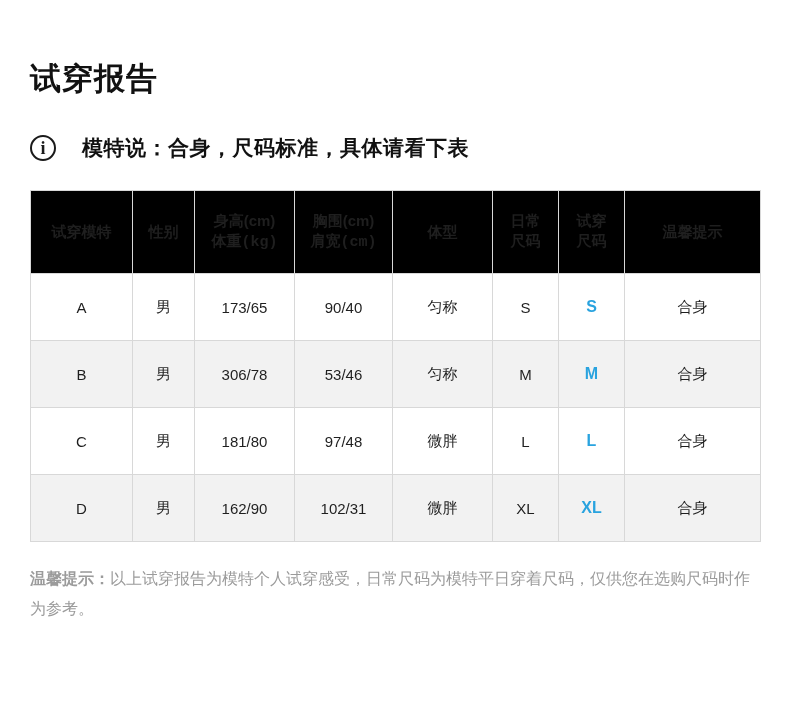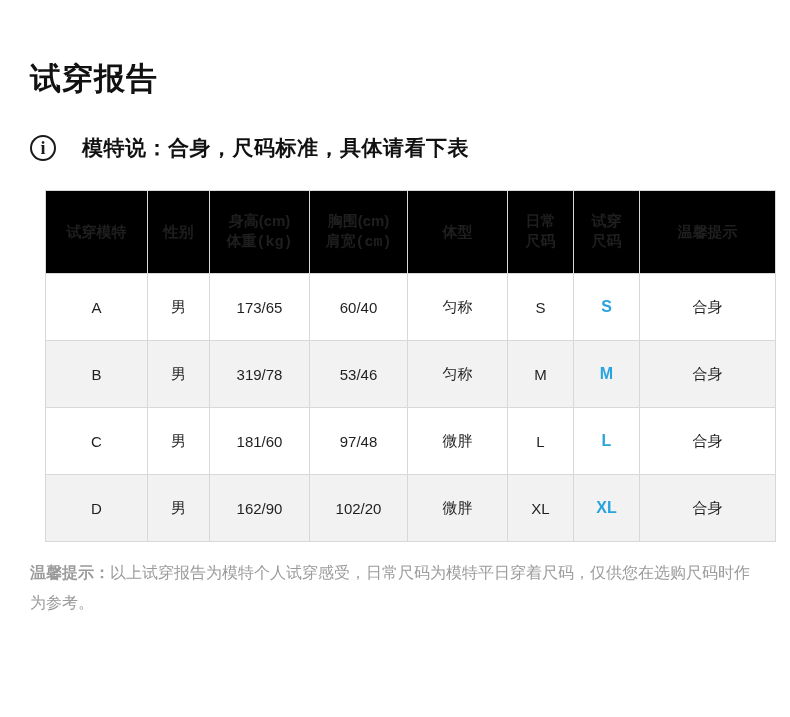--- a/index.html
+++ b/index.html
@@ -55,21 +55,20 @@
     font-size: 21px;
     font-weight: bold;
     letter-spacing: 0.5px;
     color: #111;
   }
   table.fit-table {
     margin-top: 28px;
     border-collapse: collapse;
     width: 730px;
     table-layout: fixed;
-    margin-left: 15px;
   }
   table.fit-table th,
   table.fit-table td {
     border: 1px solid #d8d8d8;
     text-align: center;
     vertical-align: middle;
     font-size: 15px;
     color: #1f1f1f;
   }
   thead th {
@@ -94,21 +93,21 @@
   }
   tbody td {
     background: #ffffff;
   }
   tbody td.try-size {
     color: #29a3df;
     font-weight: bold;
     font-size: 16px;
   }
   .note {
-    margin-top: 16px;
+    margin-top: 22px;
     width: 730px;
     font-size: 16px;
     line-height: 1.85;
     color: #9b9b9b;
   }
   .note .lead {
     color: #9b9b9b;
     font-weight: bold;
   }
   .col-model   { width: 102px; }
@@ -173,51 +172,51 @@
         <th>
           <span>温馨提示</span>
         </th>
       </tr>
     </thead>
     <tbody>
       <tr>
         <td>A</td>
         <td>男</td>
         <td>173/65</td>
-        <td>60/40</td>
+        <td>90/40</td>
         <td>匀称</td>
         <td>S</td>
         <td class="try-size">S</td>
         <td>合身</td>
       </tr>
       <tr class="alt">
         <td>B</td>
         <td>男</td>
-        <td>319/78</td>
+        <td>306/78</td>
         <td>53/46</td>
         <td>匀称</td>
         <td>M</td>
         <td class="try-size">M</td>
         <td>合身</td>
       </tr>
       <tr>
         <td>C</td>
         <td>男</td>
-        <td>181/60</td>
+        <td>181/80</td>
         <td>97/48</td>
         <td>微胖</td>
         <td>L</td>
         <td class="try-size">L</td>
         <td>合身</td>
       </tr>
       <tr class="alt">
         <td>D</td>
         <td>男</td>
         <td>162/90</td>
-        <td>102/20</td>
+        <td>102/31</td>
         <td>微胖</td>
         <td>XL</td>
         <td class="try-size">XL</td>
         <td>合身</td>
       </tr>
     </tbody>
   </table>
 
   <p class="note">
     <span class="lead">温馨提示：</span><span>以上试穿报告为模特个人试穿感受，日常尺码为模特平日穿着尺码，仅供您在选购尺码时作为参考。</span>

